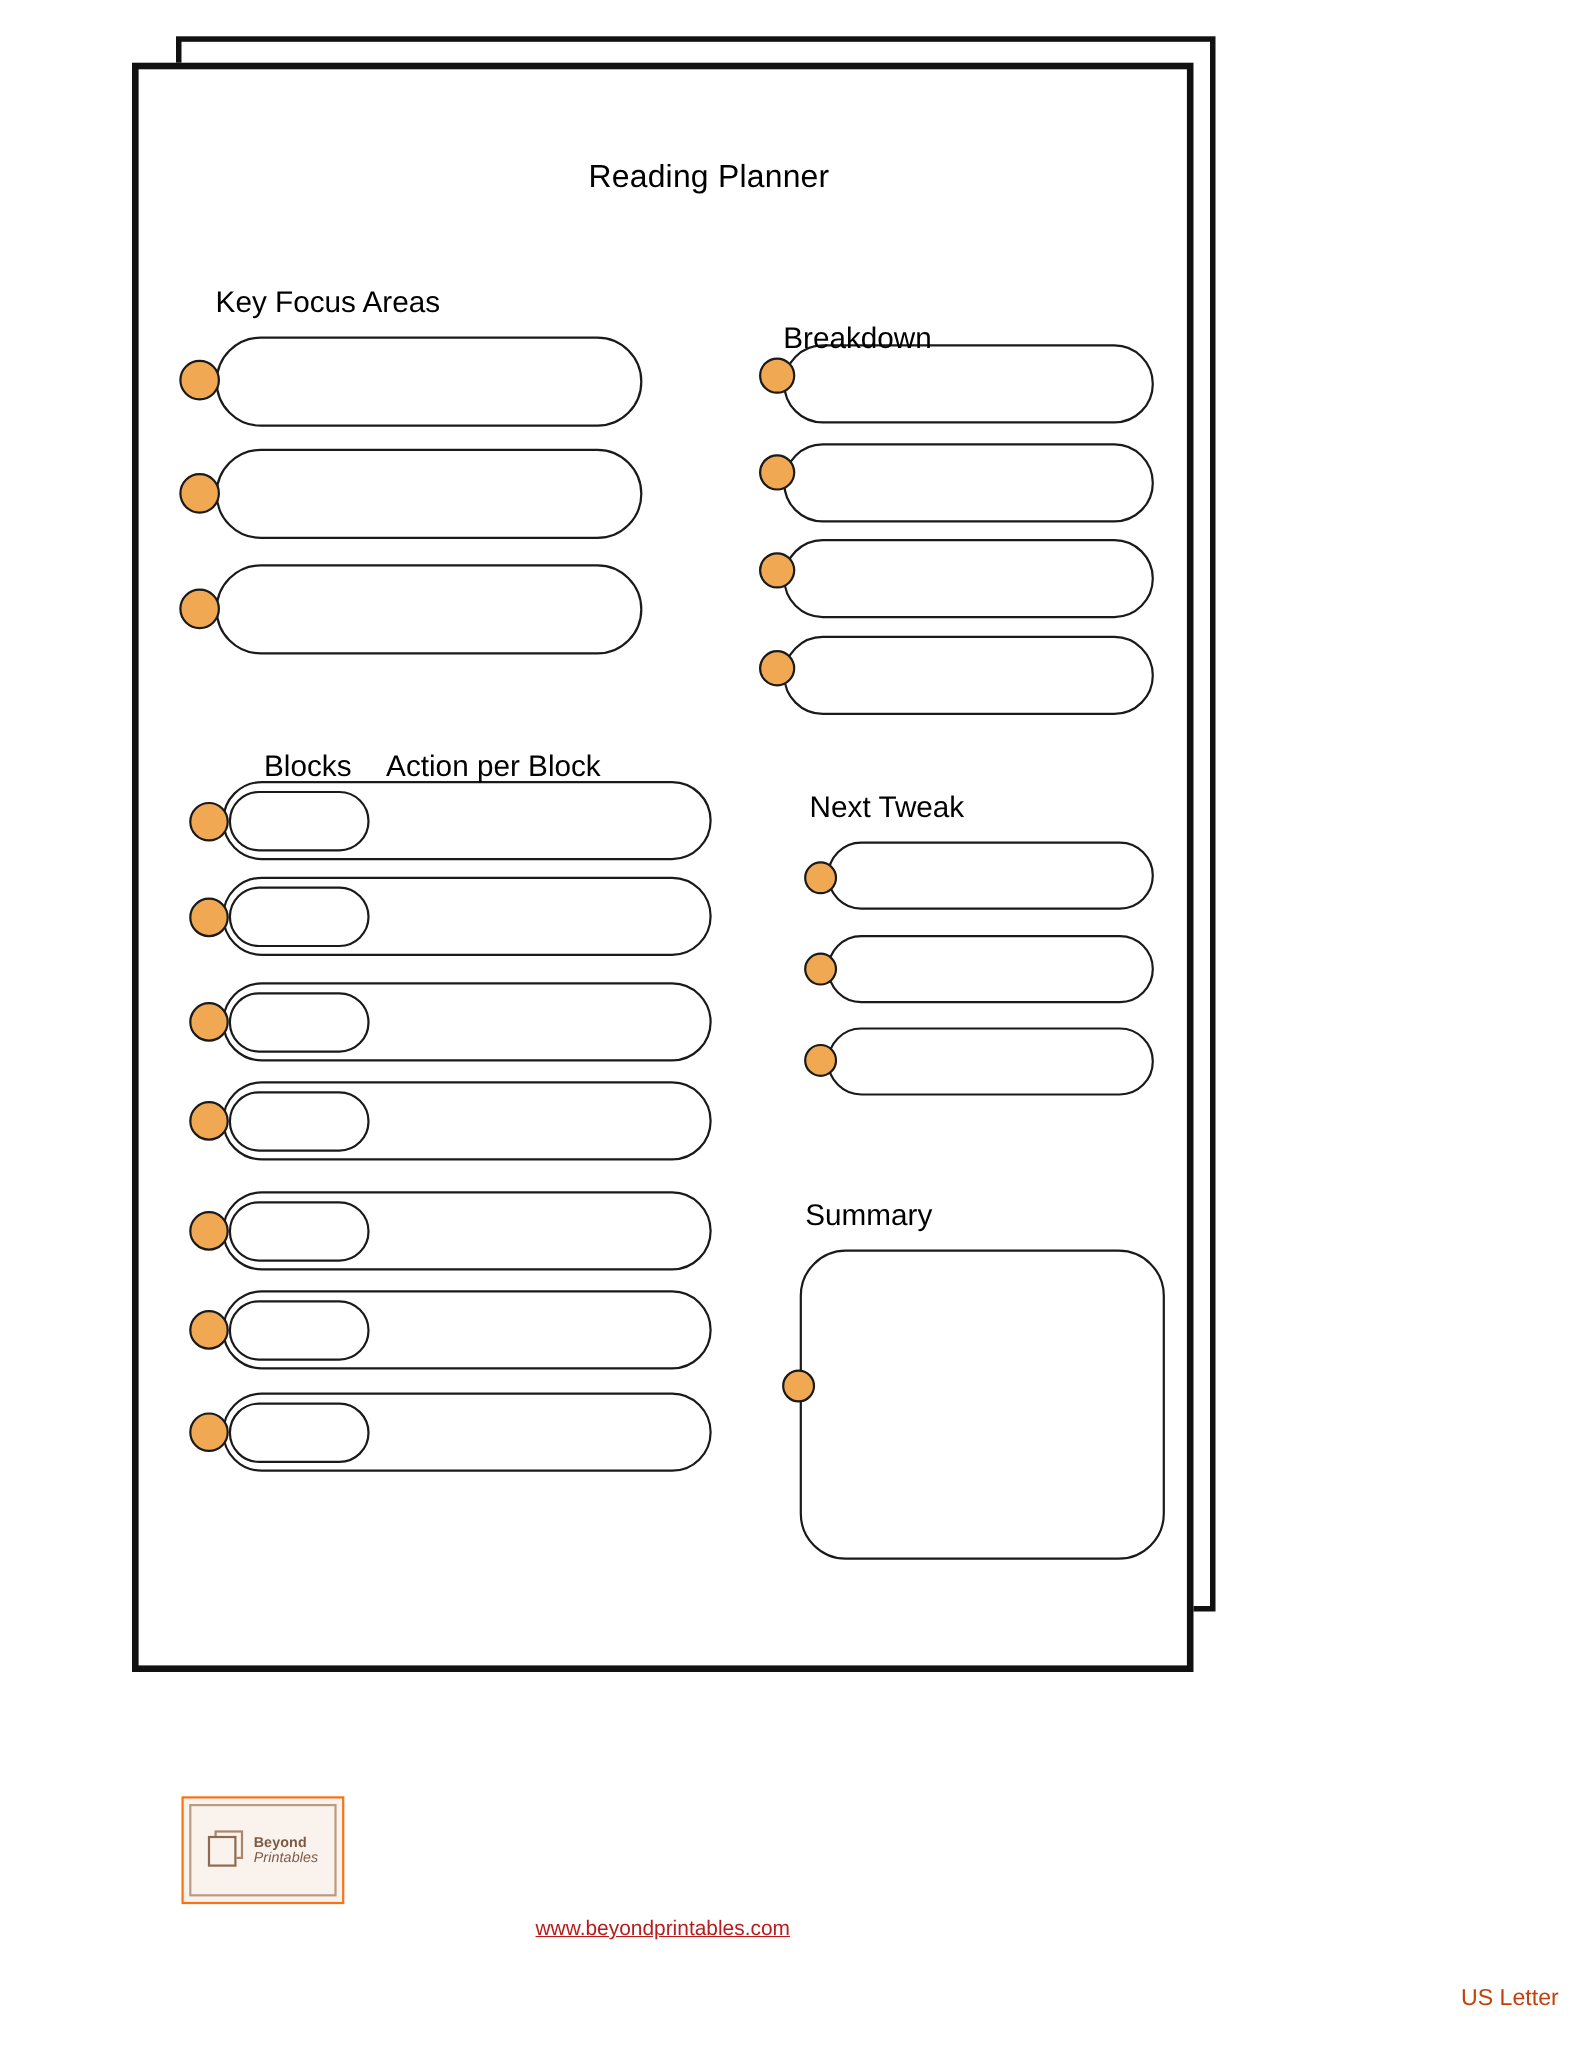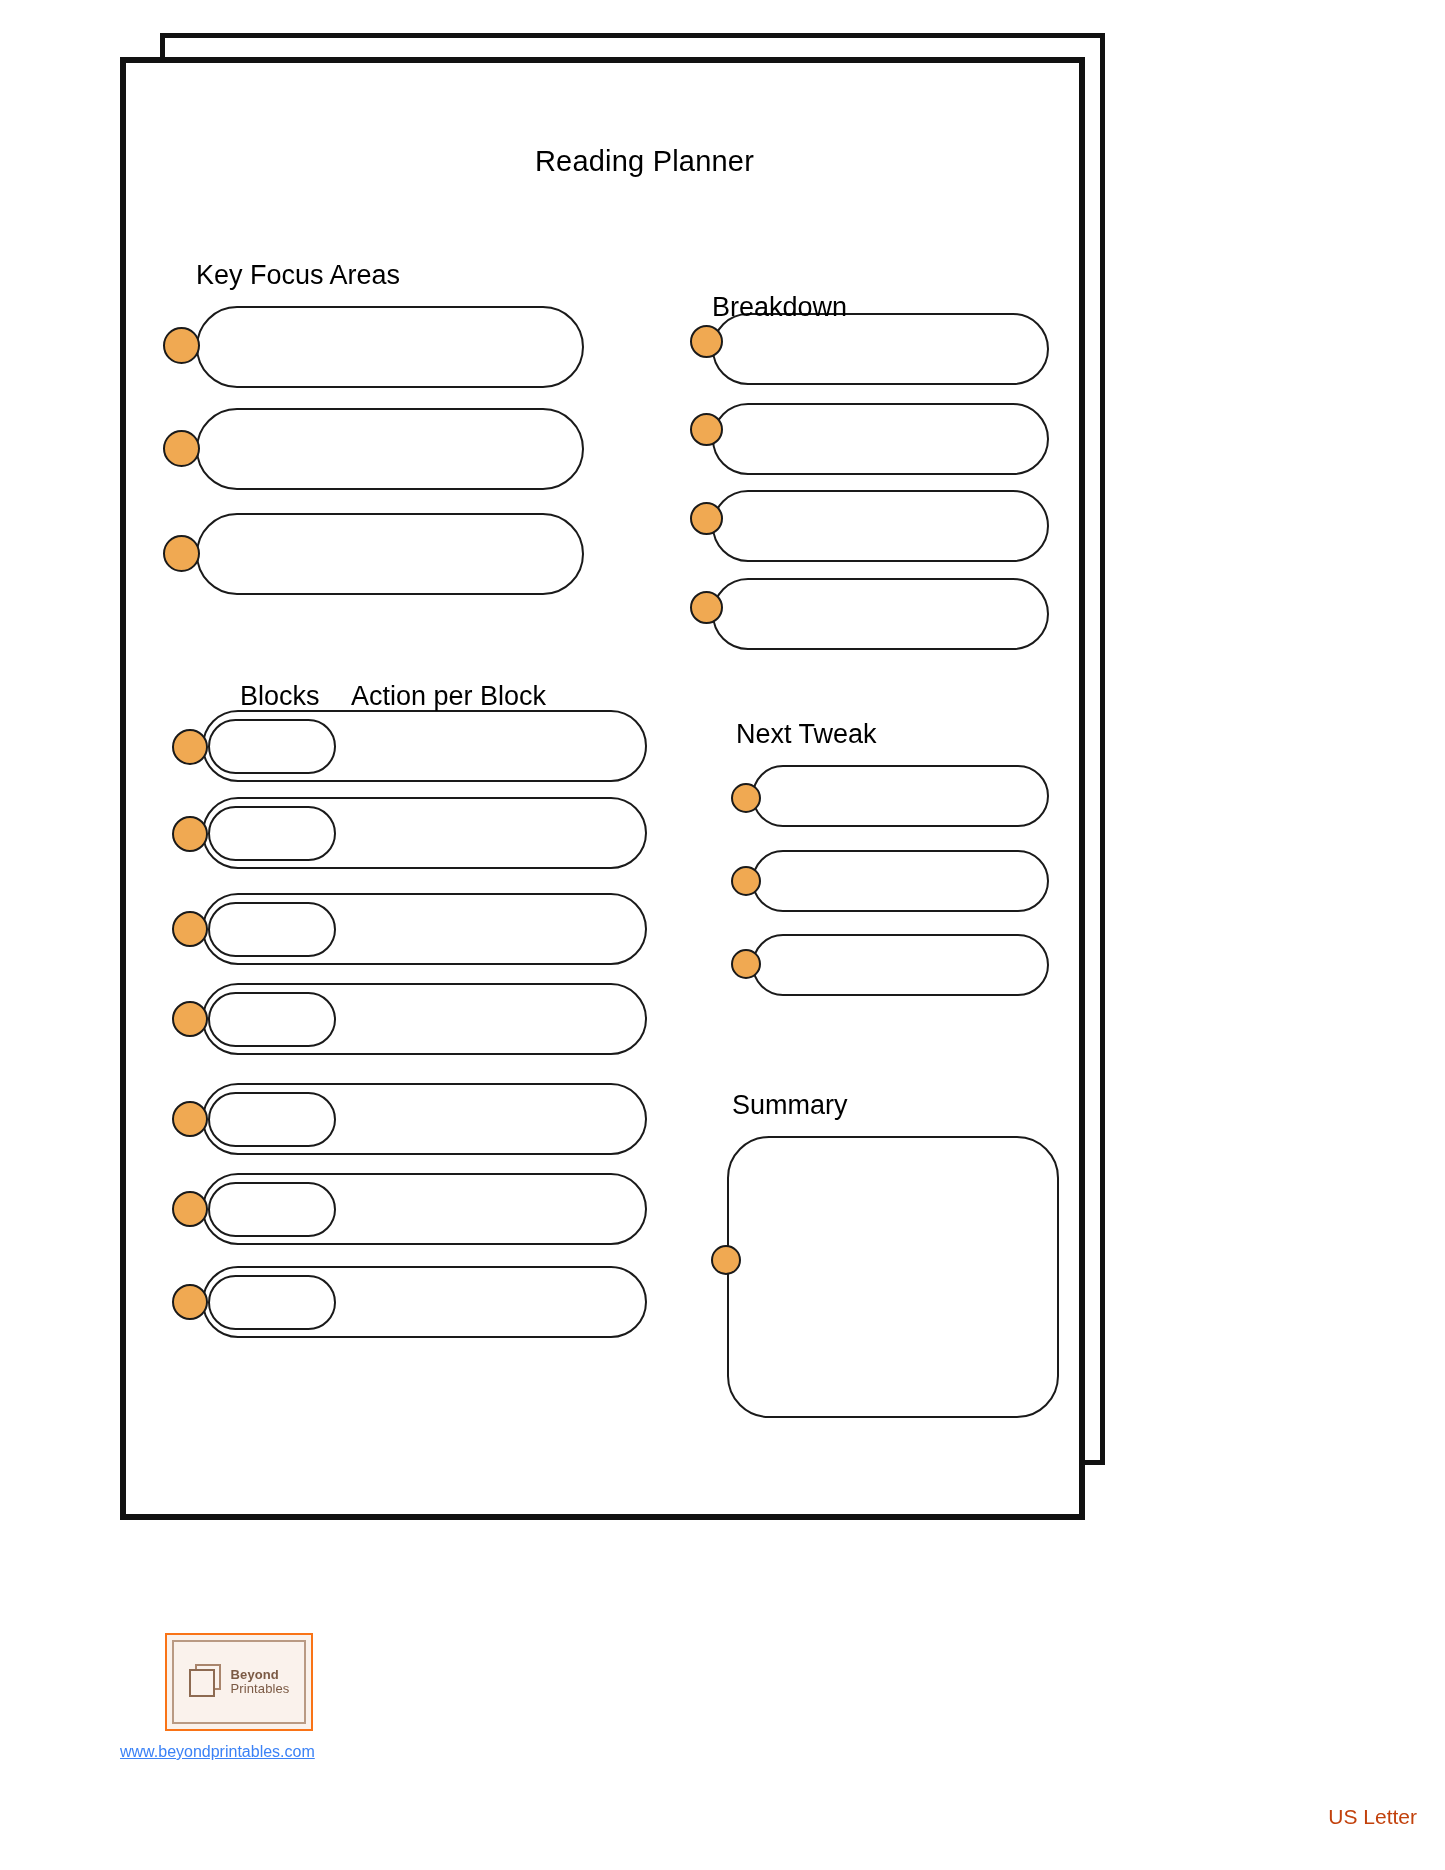--- a/index.html
+++ b/index.html
@@ -167,32 +167,33 @@
   }
   #logo-text .brand-top {
     font-size: 13px;
     font-weight: bold;
     letter-spacing: 0.1px;
   }
   #logo-text .brand-bottom {
     font-size: 13px;
     font-weight: normal;
     letter-spacing: 0.1px;
+    font-style: italic;
   }
 
   
   #footer-url {
     position: absolute;
     left: 120px;
     top: 1743px;
     width: 965px;
-    text-align: left;
-    font-size: 16px;
+    text-align: center;
+    font-size: 19px;
     text-decoration: underline;
-    color: #3b82f6;
+    color: #b91c1c;
     z-index: 6;
   }
   #paper-size-label {
     position: absolute;
     right: 28px;
     top: 1805px;
     font-size: 21px;
     color: #c2410c;
     z-index: 6;
   }

